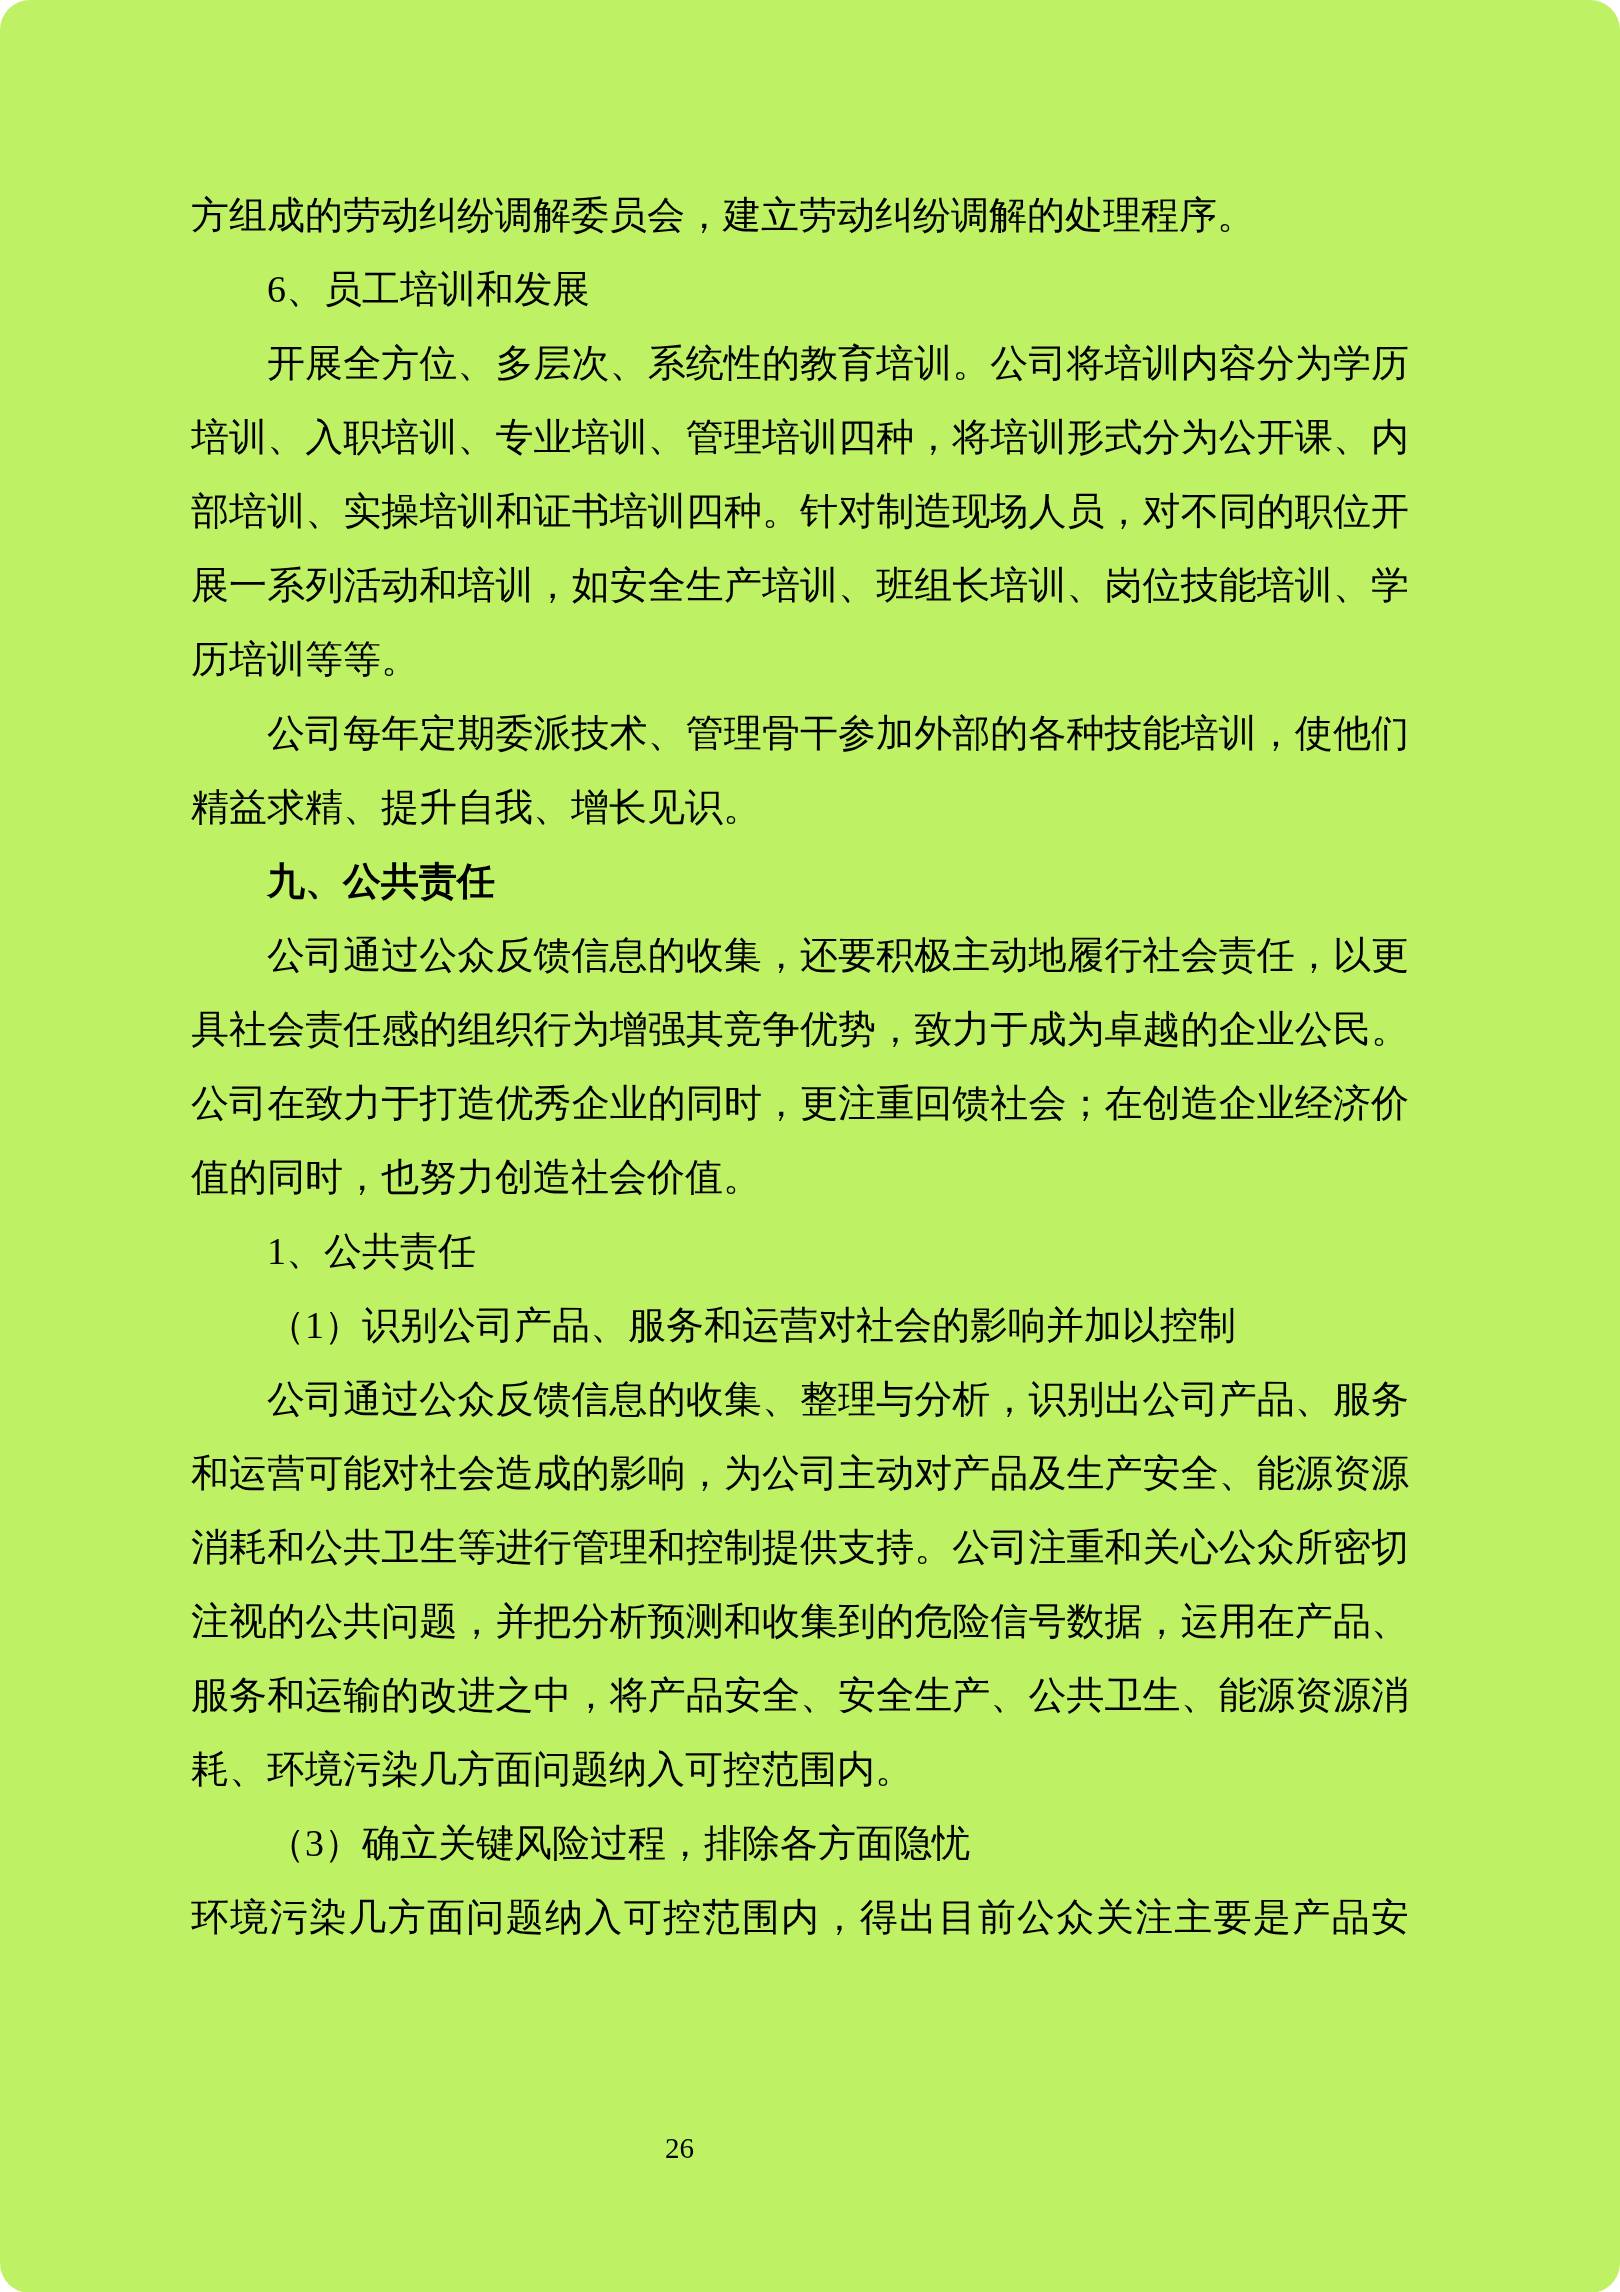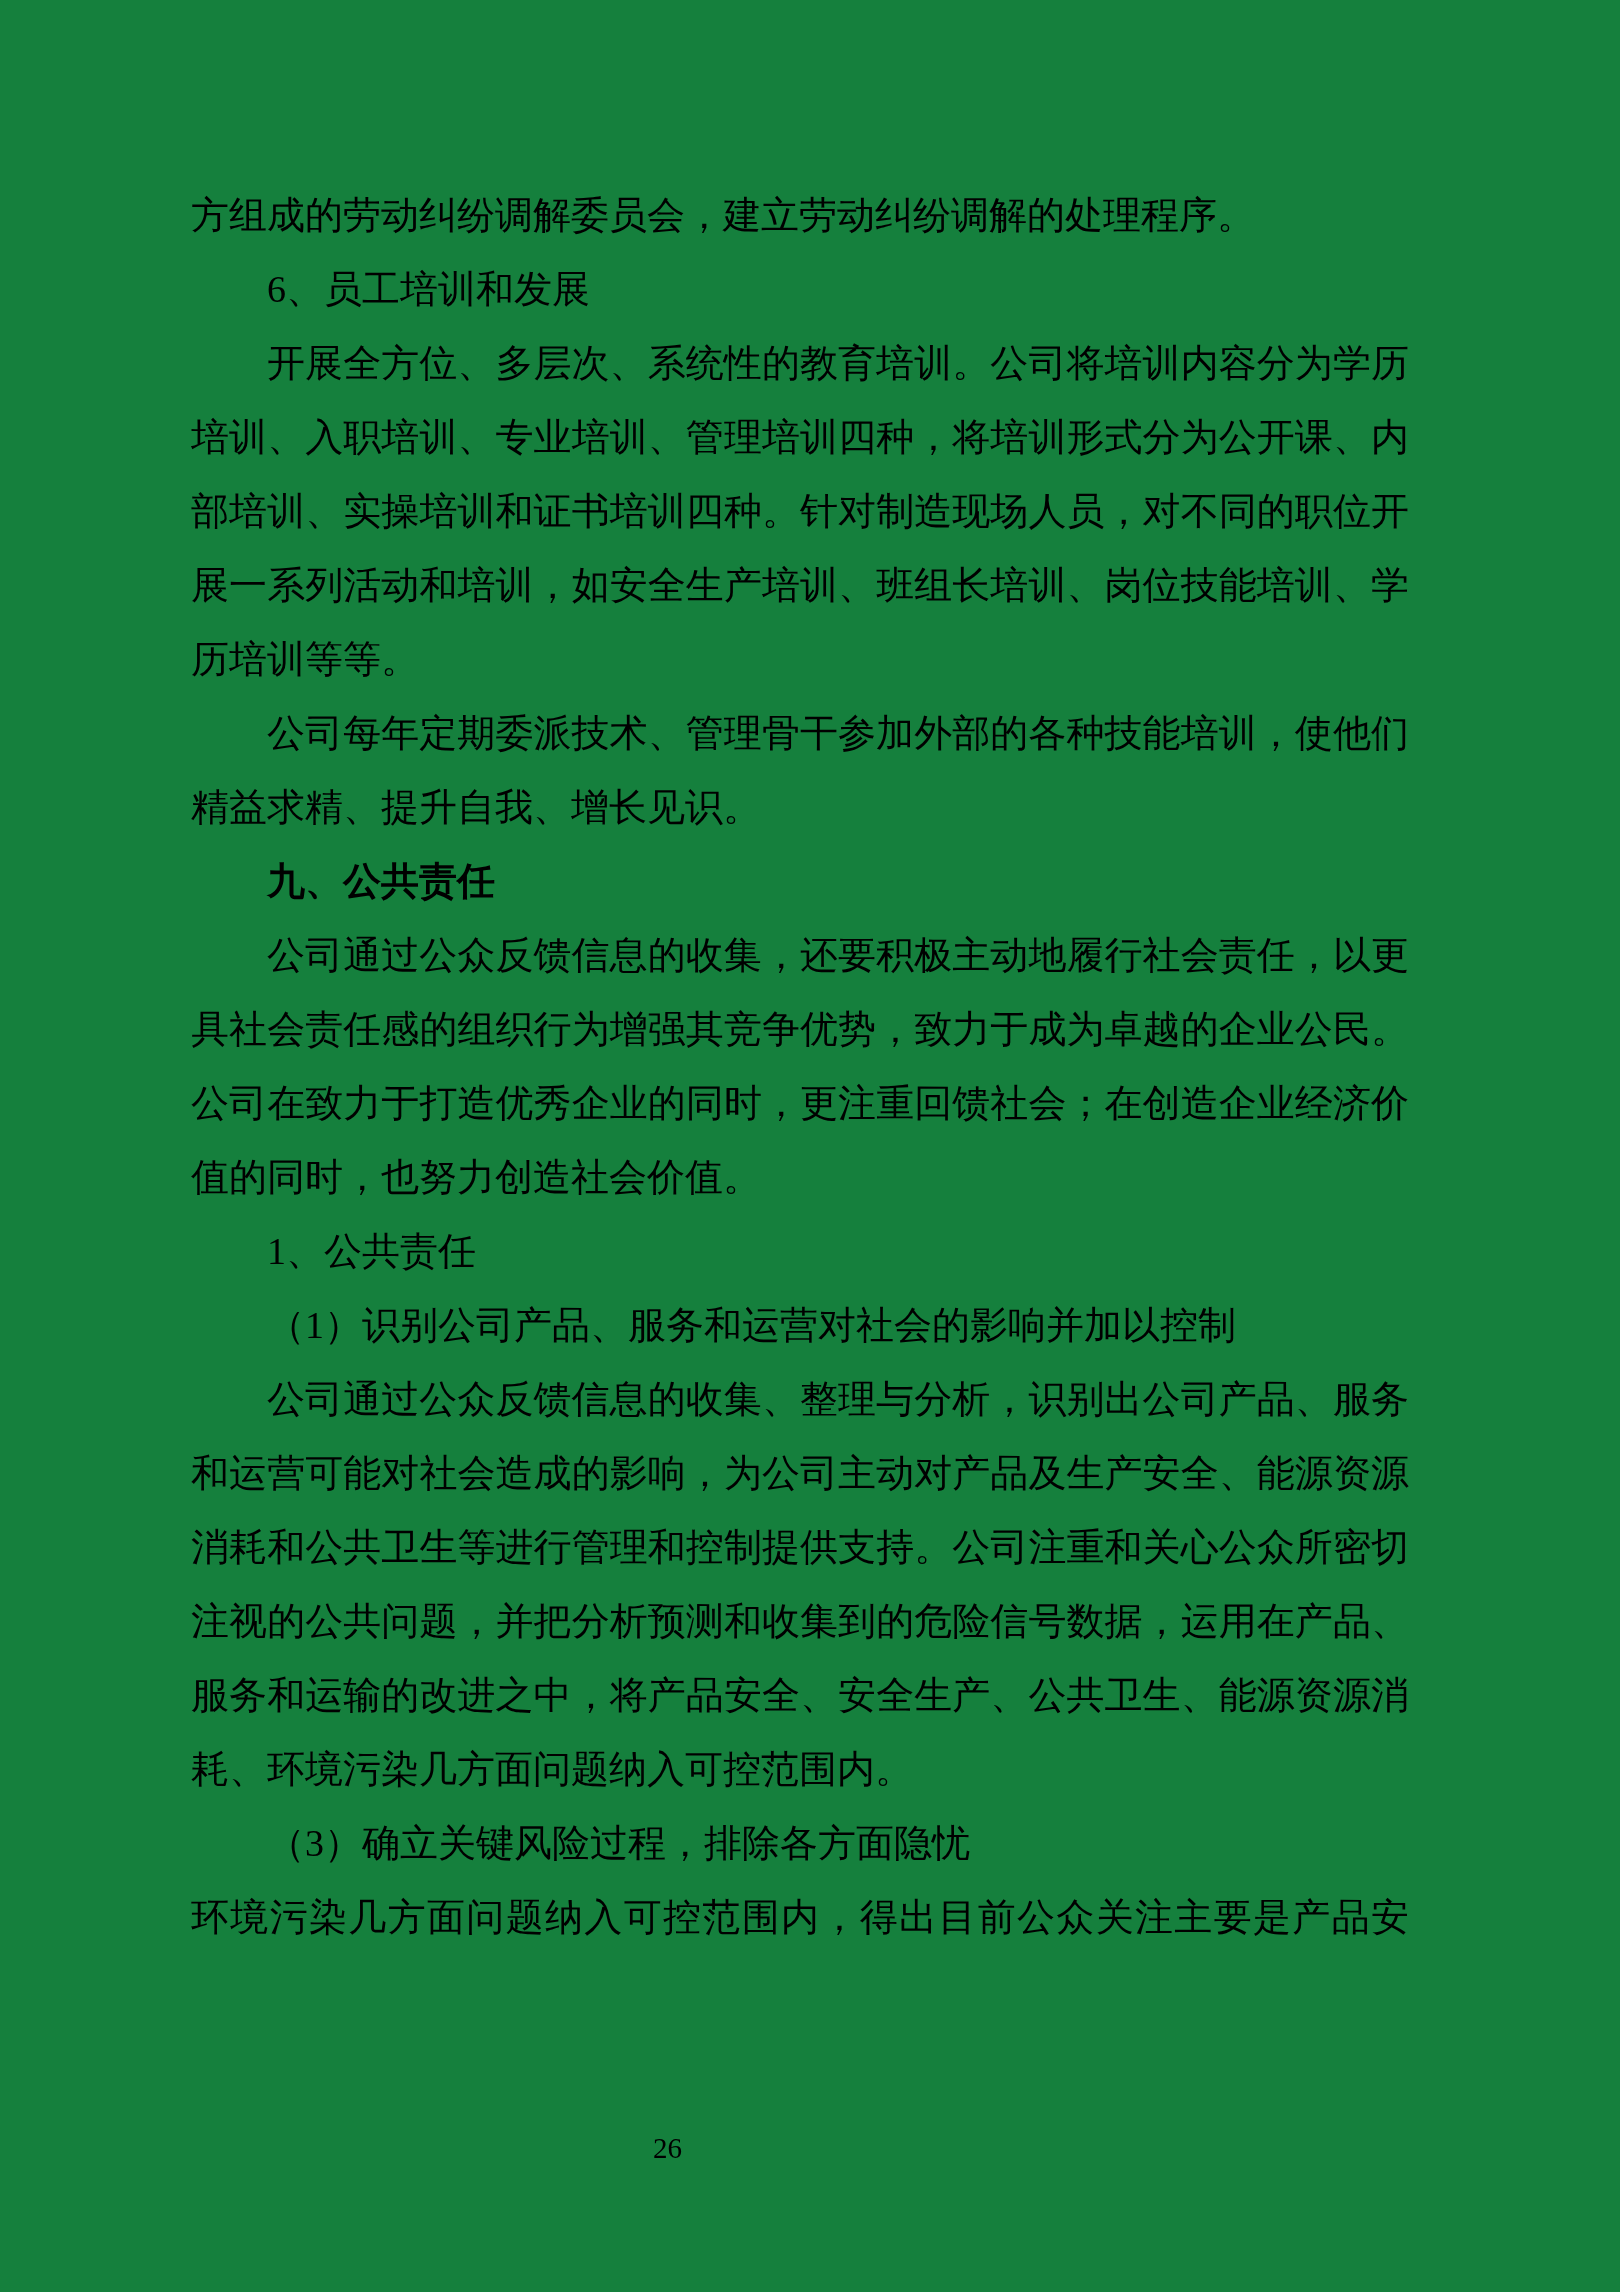--- a/index.html
+++ b/index.html
@@ -6,22 +6,23 @@
     margin: 0;
     padding: 0;
     background: #ffffff;
     font-family: "Liberation Serif", "DejaVu Serif", serif;
     color: #000000;
   }
   .page {
     position: relative;
     width: 1620px;
     height: 2293px;
-    background: #15803d;
+    background: #bef264;
     overflow: hidden;
+    border-radius: 30px;
   }
   .text-block {
     position: absolute;
     left: 191px;
     top: 178px;
     width: 1218px;
     font-size: 38px;
     line-height: 74px;
   }
   .line {
@@ -41,20 +42,21 @@
     font-weight: 700;
   }
   .footer {
     position: absolute;
     left: 0;
     top: 2119px;
     width: 1335px;
     text-align: center;
     font-size: 29px;
     line-height: 59px;
+    padding-left: 12px;
   }
 </style>
 </head>
 <body>
 
 <div class="page">
   <main class="text-block" id="doc-body">
       <div class="line no-stretch">方组成的劳动纠纷调解委员会，建立劳动纠纷调解的处理程序。</div>
       <div class="line no-stretch indent">6、员工培训和发展</div>
       <div class="line indent">开展全方位、多层次、系统性的教育培训。公司将培训内容分为学历</div>

